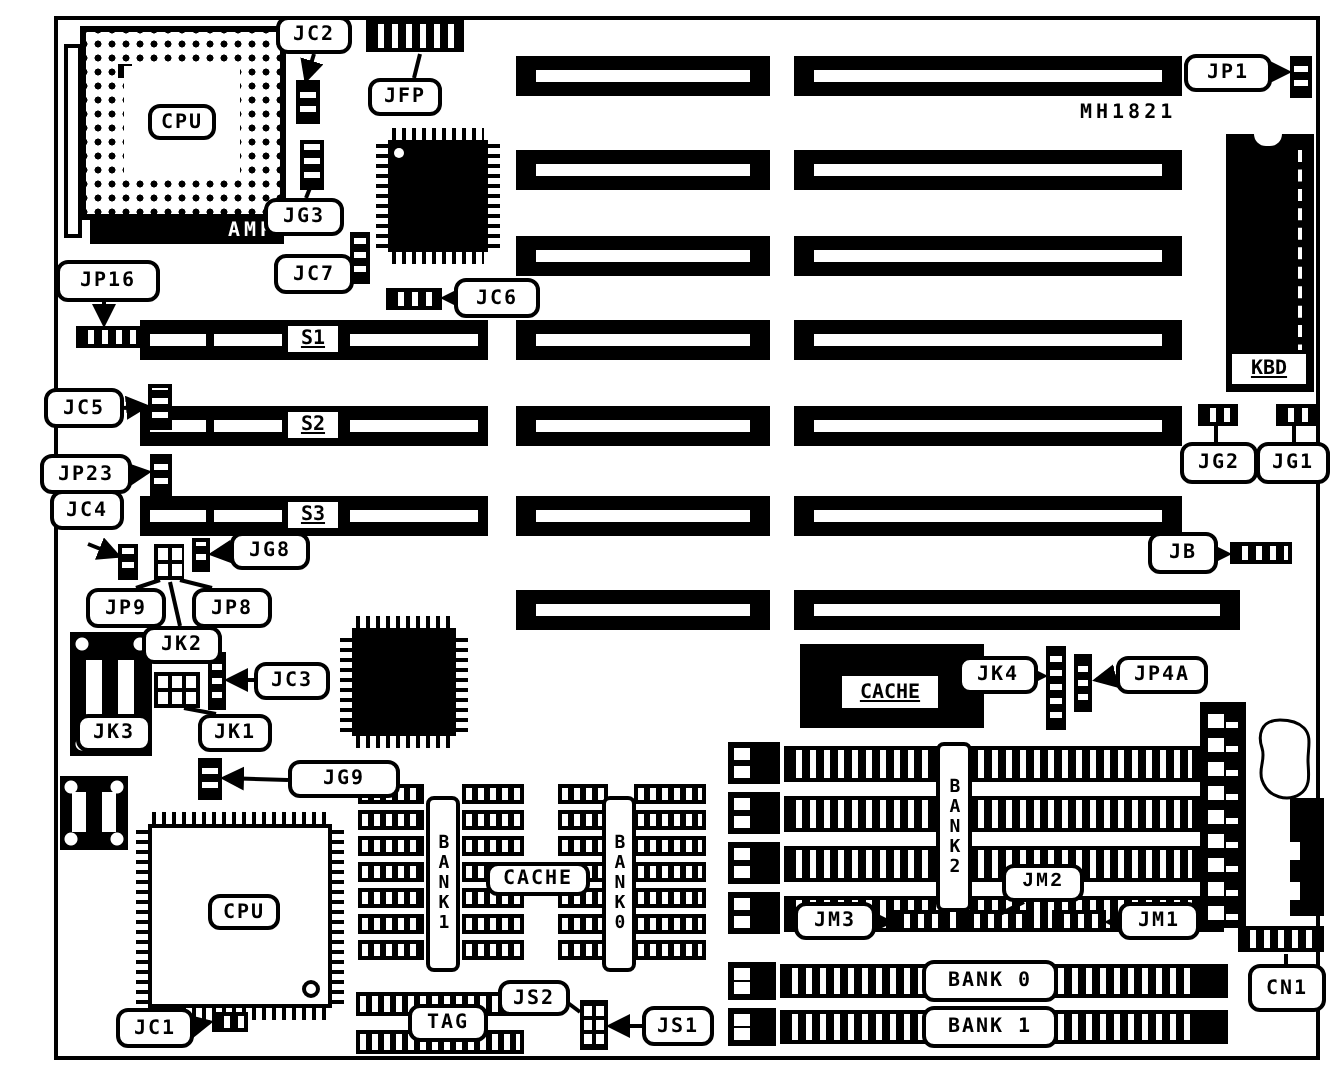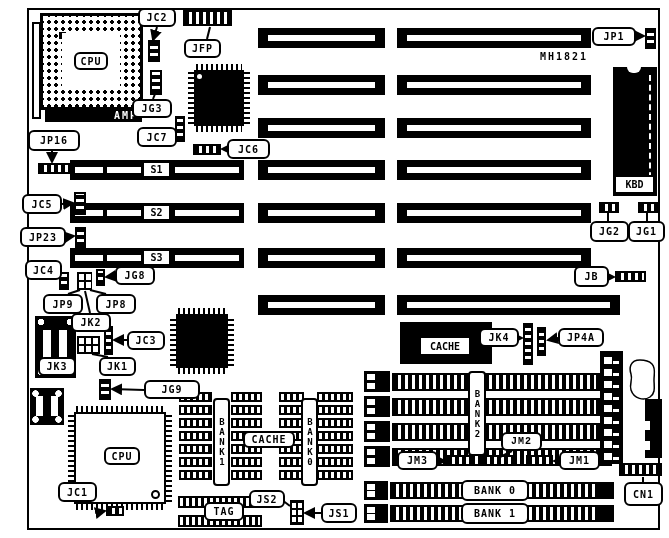--- a/index.html
+++ b/index.html
@@ -6,21 +6,21 @@
   #stage{position:relative;width:669px;height:538px;background:#fff;overflow:hidden;
          font-family:"DejaVu Sans Mono",monospace;}
   .board{position:absolute;left:27px;top:8px;width:633px;height:522px;
          border:2px solid #000;box-sizing:border-box;background:#fff;}
 
   
   .lbl{position:absolute;background:#fff;border:2px solid #000;border-radius:6px;
        font-weight:bold;font-size:10px;letter-spacing:1px;color:#000;
        display:flex;align-items:center;justify-content:center;
        box-sizing:border-box;z-index:6;white-space:nowrap;}
-  .lbl.sq{border-radius:2px;letter-spacing:0;}
+  .lbl.sq{border-radius:2px;letter-spacing:0;text-decoration:underline;}
   .vlbl{position:absolute;background:#fff;border:2px solid #000;border-radius:4px;
         font-weight:bold;font-size:9px;color:#000;z-index:6;box-sizing:border-box;
         writing-mode:vertical-lr;text-orientation:upright;line-height:1;
         display:flex;align-items:center;justify-content:center;}
   .plain{position:absolute;font-weight:bold;font-size:10px;letter-spacing:2px;color:#000;z-index:3;}
 
   
   .bar2{position:absolute;box-sizing:border-box;background:#fff;
         border-style:solid;border-color:#000;border-width:7px 10px;z-index:1;}
   .blackbar{position:absolute;background:#000;z-index:1;}
@@ -125,21 +125,21 @@
   <div class="jmpv" style="left:175px;top:116px;width:10px;height:26px;"></div>
   <div class="lbl" style="left:227px;top:139px;width:43px;height:20px;">JC6</div>
   <div class="jmph" style="left:193px;top:144px;width:28px;height:11px;"></div>
 
   <div class="lbl" style="left:28px;top:130px;width:52px;height:21px;">JP16</div>
   <div class="jmph" style="left:38px;top:163px;width:34px;height:11px;"></div>
   <div class="lbl" style="left:22px;top:194px;width:40px;height:20px;">JC5</div>
   <div class="jmpv" style="left:74px;top:192px;width:12px;height:23px;"></div>
   <div class="lbl" style="left:20px;top:227px;width:46px;height:20px;">JP23</div>
   <div class="jmpv" style="left:75px;top:227px;width:11px;height:21px;"></div>
-  <div class="lbl" style="left:25px;top:260px;width:37px;height:20px;">JC4</div>
+  <div class="lbl" style="left:25px;top:245px;width:37px;height:20px;">JC4</div>
   <div class="jmpv" style="left:59px;top:272px;width:10px;height:18px;"></div>
 
   <div class="bar2" style="left:258px;top:28px;width:127px;height:20px;"></div>
   <div class="bar2" style="left:397px;top:28px;width:194px;height:20px;"></div>
   <div class="bar2" style="left:258px;top:75px;width:127px;height:20px;"></div>
   <div class="bar2" style="left:397px;top:75px;width:194px;height:20px;"></div>
   <div class="bar2" style="left:258px;top:118px;width:127px;height:20px;"></div>
   <div class="bar2" style="left:397px;top:118px;width:194px;height:20px;"></div>
 
   <div class="blackbar" style="left:70px;top:160px;width:174px;height:20px;">
@@ -206,21 +206,21 @@
       <div class="body"></div>
     </div>
   <div class="jmpv" style="left:99px;top:379px;width:12px;height:21px;"></div>
   <div class="lbl" style="left:144px;top:380px;width:56px;height:19px;">JG9</div>
 
   <div class="qfp" style="left:68px;top:406px;width:104px;height:104px;">
       <div class="body white"></div>
     </div>
   <div class="lbl" style="left:104px;top:447px;width:36px;height:18px;">CPU</div>
   <div class="circBR" style="left:151px;top:490px;"></div>
-  <div class="lbl" style="left:58px;top:482px;width:39px;height:20px;text-align:center;">JC1</div>
+  <div class="lbl" style="left:58px;top:504px;width:39px;height:20px;text-align:center;">JC1</div>
   <div class="jmph" style="left:106px;top:506px;width:18px;height:10px;"></div>
 
   <div class="dip" style="left:179px;top:392px;width:33px;height:10px;"></div>
   <div class="dip" style="left:179px;top:405px;width:33px;height:10px;"></div>
   <div class="dip" style="left:179px;top:418px;width:33px;height:10px;"></div>
   <div class="dip" style="left:179px;top:431px;width:33px;height:10px;"></div>
   <div class="dip" style="left:179px;top:444px;width:33px;height:10px;"></div>
   <div class="dip" style="left:179px;top:457px;width:33px;height:10px;"></div>
   <div class="dip" style="left:179px;top:470px;width:33px;height:10px;"></div>
   <div class="dip" style="left:231px;top:392px;width:31px;height:10px;"></div>

